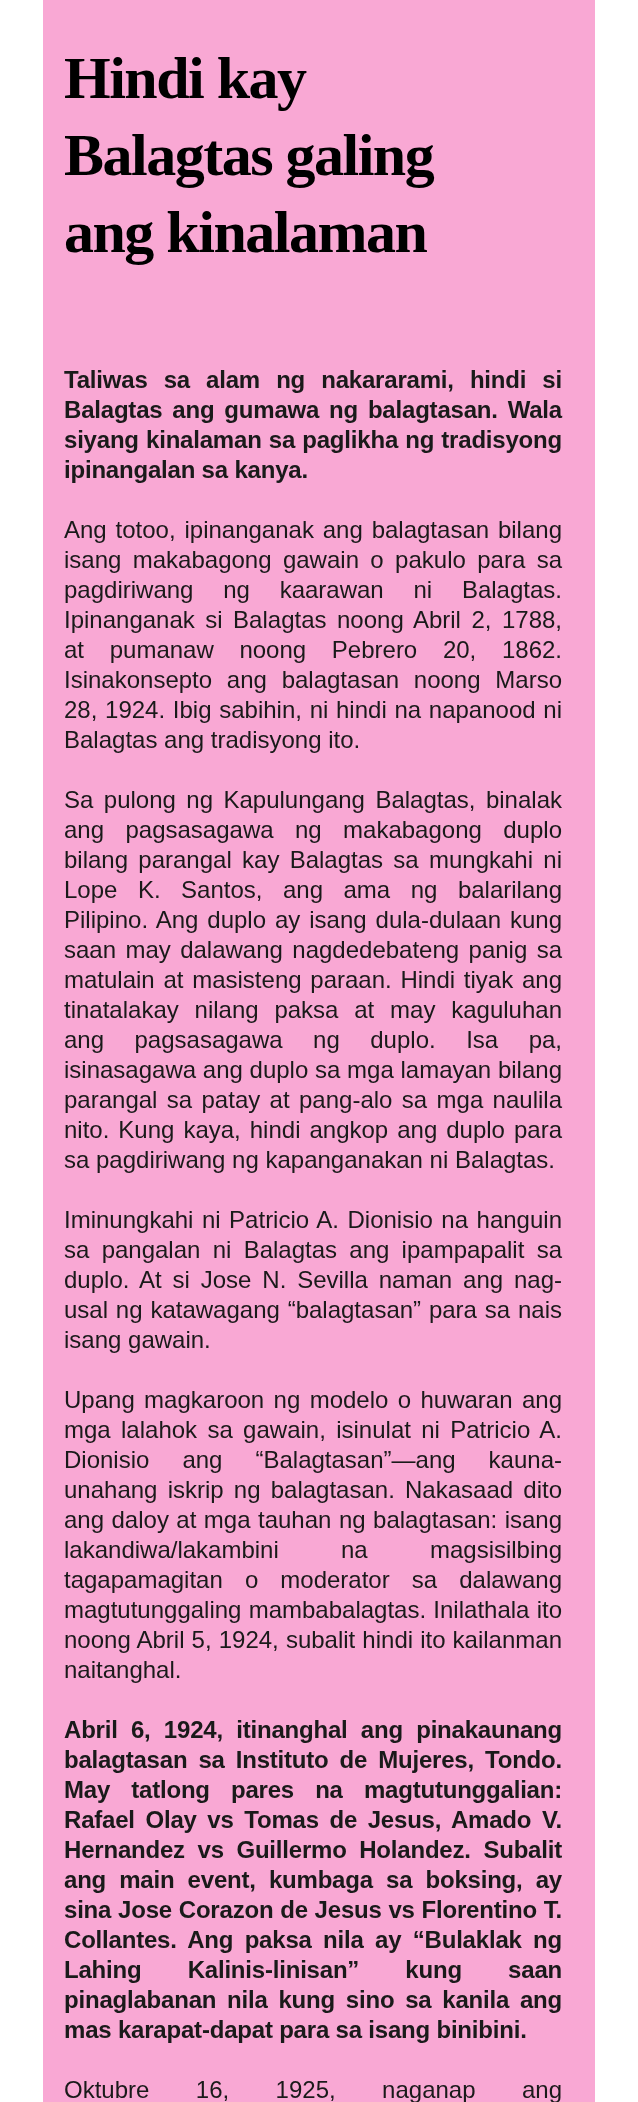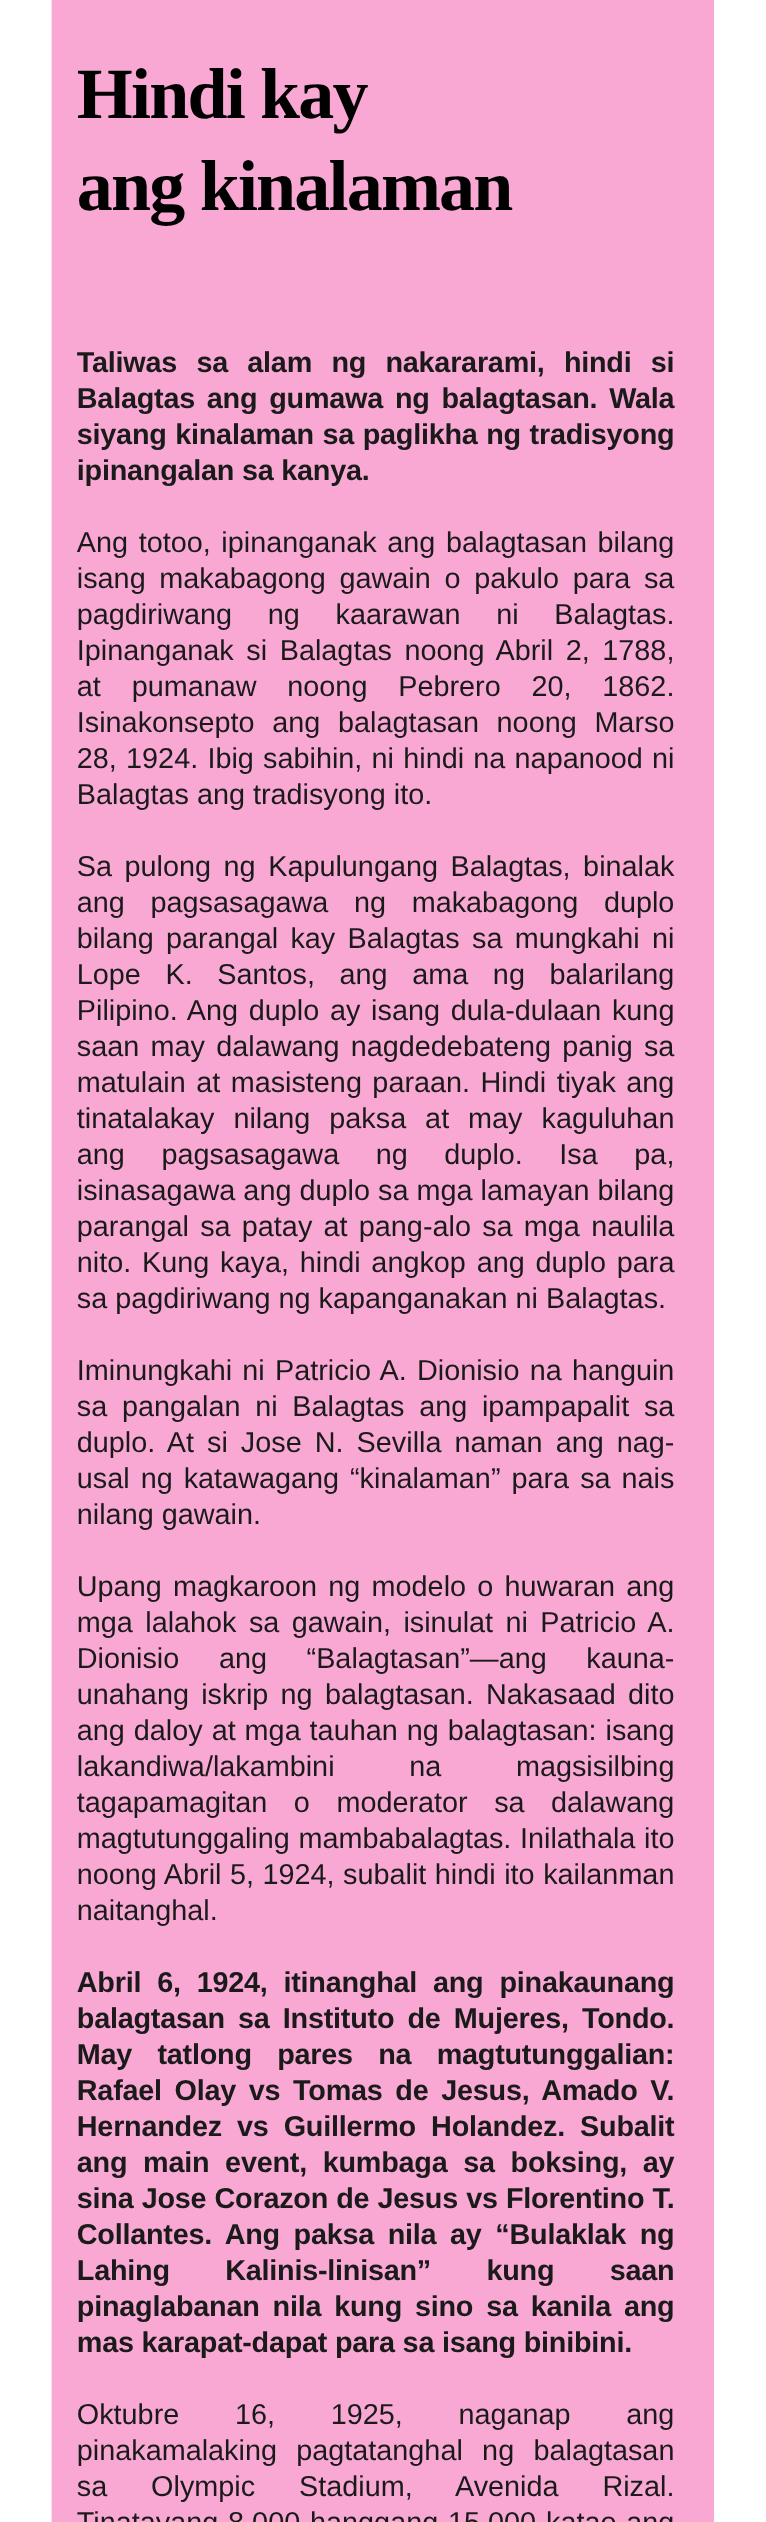--- a/index.html
+++ b/index.html
@@ -42,26 +42,27 @@
   .article-body p:last-child {
     margin-bottom: 0;
   }
 </style>
 </head>
 <body>
 
 <main class="page">
   <h1 class="article-title">
     <span class="tl">Hindi kay</span>
+    <span class="tl">Balagtas galing</span>
     <span class="tl">ang kinalaman</span>
   </h1>
   <section class="article-body">
     <div>
         <p class="bold">Taliwas sa alam ng nakararami, hindi si Balagtas ang gumawa ng balagtasan. Wala siyang kinalaman sa paglikha ng tradisyong ipinangalan sa kanya.</p>
         <p>Ang totoo, ipinanganak ang balagtasan bilang isang makabagong gawain o pakulo para sa pagdiriwang ng kaarawan ni Balagtas. Ipinanganak si Balagtas noong Abril 2, 1788, at pumanaw noong Pebrero 20, 1862. Isinakonsepto ang balagtasan noong Marso 28, 1924. Ibig sabihin, ni hindi na napanood ni Balagtas ang tradisyong ito.</p>
         <p>Sa pulong ng Kapulungang Balagtas, binalak ang pagsasagawa ng makabagong duplo bilang parangal kay Balagtas sa mungkahi ni Lope K. Santos, ang ama ng balarilang Pilipino. Ang duplo ay isang dula-dulaan kung saan may dalawang nagdedebateng panig sa matulain at masisteng paraan. Hindi tiyak ang tinatalakay nilang paksa at may kaguluhan ang pagsasagawa ng duplo. Isa pa, isinasagawa ang duplo sa mga lamayan bilang parangal sa patay at pang-alo sa mga naulila nito. Kung kaya, hindi angkop ang duplo para sa pagdiriwang ng kapanganakan ni Balagtas.</p>
-        <p>Iminungkahi ni Patricio A. Dionisio na hanguin sa pangalan ni Balagtas ang ipampapalit sa duplo. At si Jose N. Sevilla naman ang nag-usal ng katawagang “kinalaman” para sa nais nilang gawain.</p>
+        <p>Iminungkahi ni Patricio A. Dionisio na hanguin sa pangalan ni Balagtas ang ipampapalit sa duplo. At si Jose N. Sevilla naman ang nag-usal ng katawagang “balagtasan” para sa nais isang gawain.</p>
         <p>Upang magkaroon ng modelo o huwaran ang mga lalahok sa gawain, isinulat ni Patricio A. Dionisio ang “Balagtasan”—ang kauna-unahang iskrip ng balagtasan. Nakasaad dito ang daloy at mga tauhan ng balagtasan: isang lakandiwa/lakambini na magsisilbing tagapamagitan o moderator sa dalawang magtutunggaling mambabalagtas. Inilathala ito noong Abril 5, 1924, subalit hindi ito kailanman naitanghal.</p>
         <p class="bold">Abril 6, 1924, itinanghal ang pinakaunang balagtasan sa Instituto de Mujeres, Tondo. May tatlong pares na magtutunggalian: Rafael Olay vs Tomas de Jesus, Amado V. Hernandez vs Guillermo Holandez. Subalit ang main event, kumbaga sa boksing, ay sina Jose Corazon de Jesus vs Florentino T. Collantes. Ang paksa nila ay “Bulaklak ng Lahing Kalinis-linisan” kung saan pinaglabanan nila kung sino sa kanila ang mas karapat-dapat para sa isang binibini.</p>
         <p>Oktubre 16, 1925, naganap ang pinakamalaking pagtatanghal ng balagtasan sa Olympic Stadium, Avenida Rizal. Tinatayang 8,000 hanggang 15,000 katao ang dumalo kasama si Hen. Emilio Aguinaldo, mga senador, taga-Malacañang, at tagaakademya. Si Jose Corazon de Jesus, kilala bilang Huseng Batute, ang nagwagi at itinanghal na unang “Hari ng Balagtasan.”</p>
       </div>
   </section>
 </main>
 
 </body></html>

